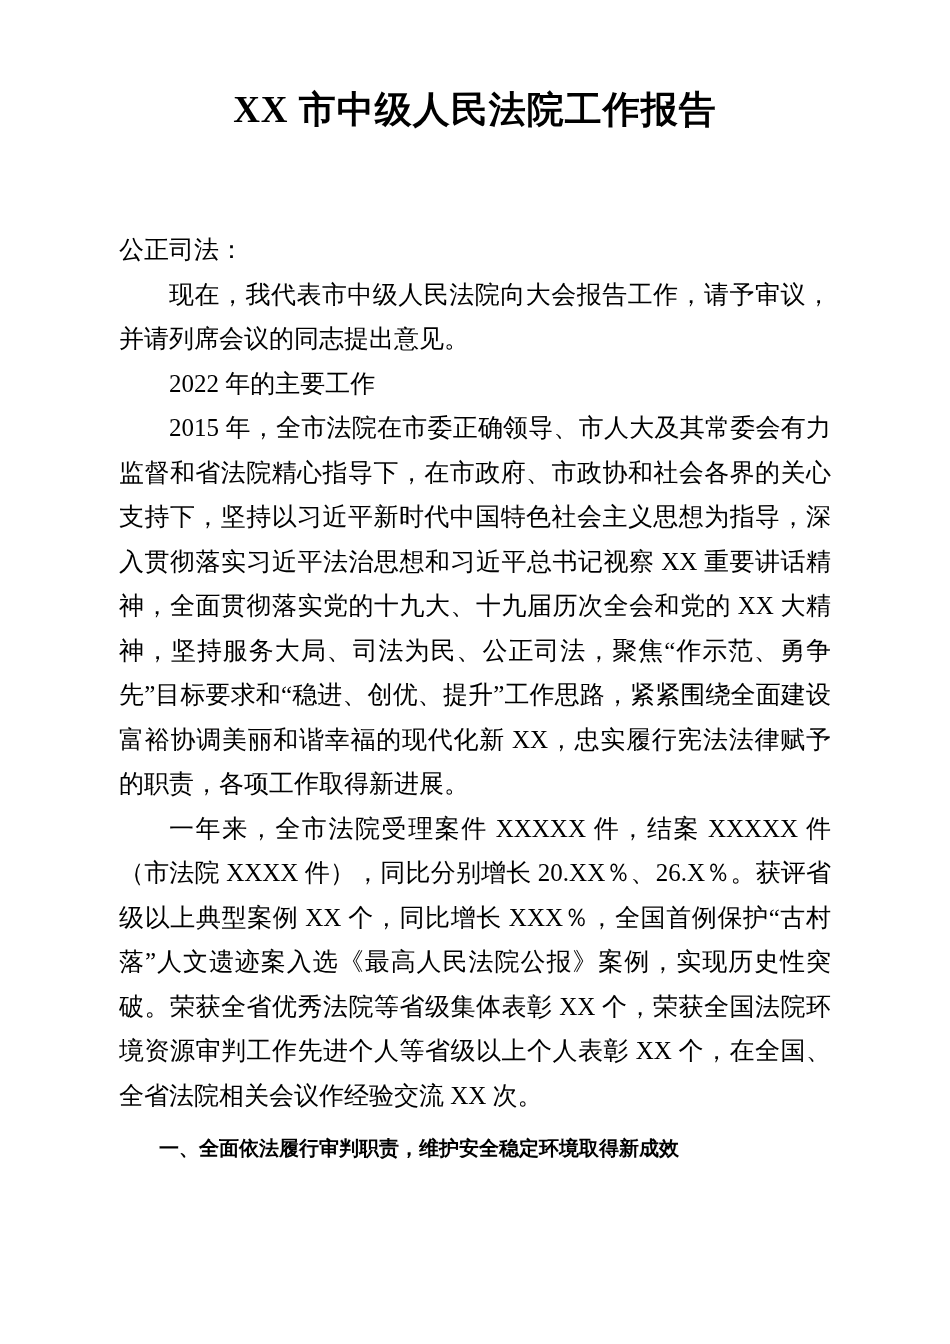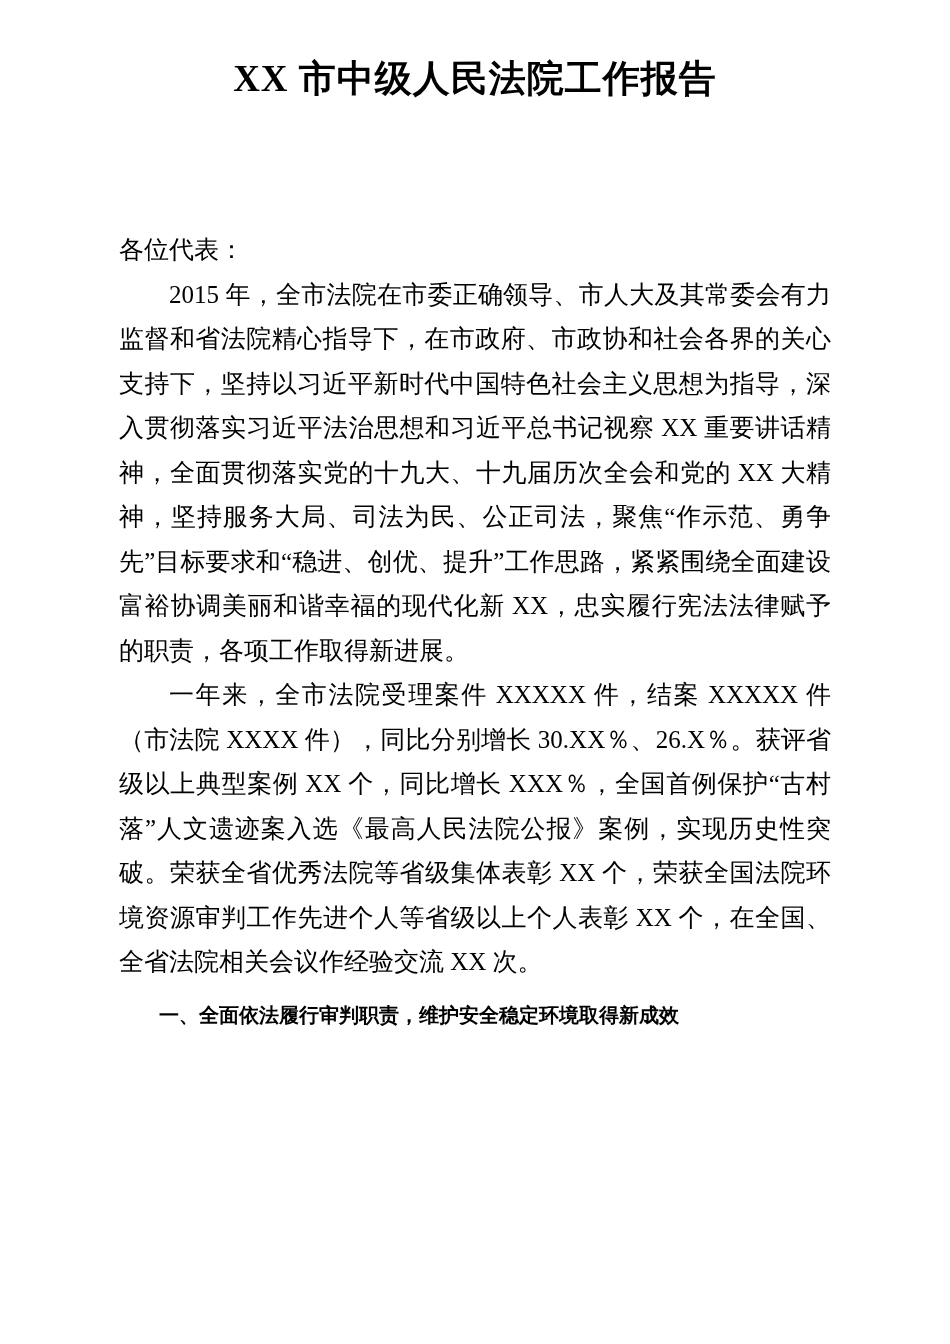--- a/index.html
+++ b/index.html
@@ -12,21 +12,21 @@
     position: relative;
     width: 950px;
     height: 1344px;
     background: #ffffff;
     color: #000000;
     overflow: hidden;
     font-family: "Liberation Serif", "DejaVu Serif", serif;
   }
   .doc-title {
     margin: 0;
-    padding-top: 59px;
+    padding-top: 90px;
     text-align: center;
     font-family: "Liberation Serif", "DejaVu Serif", serif;
     font-weight: bold;
     font-size: 37px;
     line-height: 1.1;
     color: #000000;
     letter-spacing: 1px;
   }
   .content {
     position: absolute;
@@ -59,24 +59,26 @@
 </style>
 </head>
 <body>
 
 <div class="page">
 
   <h1 class="doc-title">XX 市中级人民法院工作报告</h1>
 
   <div class="content">
 
-    <p class="salutation">各位代表：</p>
+    <p class="salutation">公正司法：</p>
 
+    <p class="indent">现在，我代表市中级人民法院向大会报告工作，请予审议，并请列席会议的同志提出意见。</p>
 
+    <p class="indent">2022 年的主要工作</p>
 
     <p class="indent">2015 年，全市法院在市委正确领导、市人大及其常委会有力监督和省法院精心指导下，在市政府、市政协和社会各界的关心支持下，坚持以习近平新时代中国特色社会主义思想为指导，深入贯彻落实习近平法治思想和习近平总书记视察 XX 重要讲话精神，全面贯彻落实党的十九大、十九届历次全会和党的 XX 大精神，坚持服务大局、司法为民、公正司法，聚焦“作示范、勇争先”目标要求和“稳进、创优、提升”工作思路，紧紧围绕全面建设富裕协调美丽和谐幸福的现代化新 XX，忠实履行宪法法律赋予的职责，各项工作取得新进展。</p>
 
-    <p class="indent">一年来，全市法院受理案件 XXXXX 件，结案 XXXXX 件（市法院 XXXX 件），同比分别增长 30.XX％、26.X％。获评省级以上典型案例 XX 个，同比增长 XXX％，全国首例保护“古村落”人文遗迹案入选《最高人民法院公报》案例，实现历史性突破。荣获全省优秀法院等省级集体表彰 XX 个，荣获全国法院环境资源审判工作先进个人等省级以上个人表彰 XX 个，在全国、全省法院相关会议作经验交流 XX 次。</p>
+    <p class="indent">一年来，全市法院受理案件 XXXXX 件，结案 XXXXX 件（市法院 XXXX 件），同比分别增长 20.XX％、26.X％。获评省级以上典型案例 XX 个，同比增长 XXX％，全国首例保护“古村落”人文遗迹案入选《最高人民法院公报》案例，实现历史性突破。荣获全省优秀法院等省级集体表彰 XX 个，荣获全国法院环境资源审判工作先进个人等省级以上个人表彰 XX 个，在全国、全省法院相关会议作经验交流 XX 次。</p>
 
     <h2 class="section-heading">一、全面依法履行审判职责，维护安全稳定环境取得新成效</h2>
 
   </div>
 </div>
 
 </body></html>

